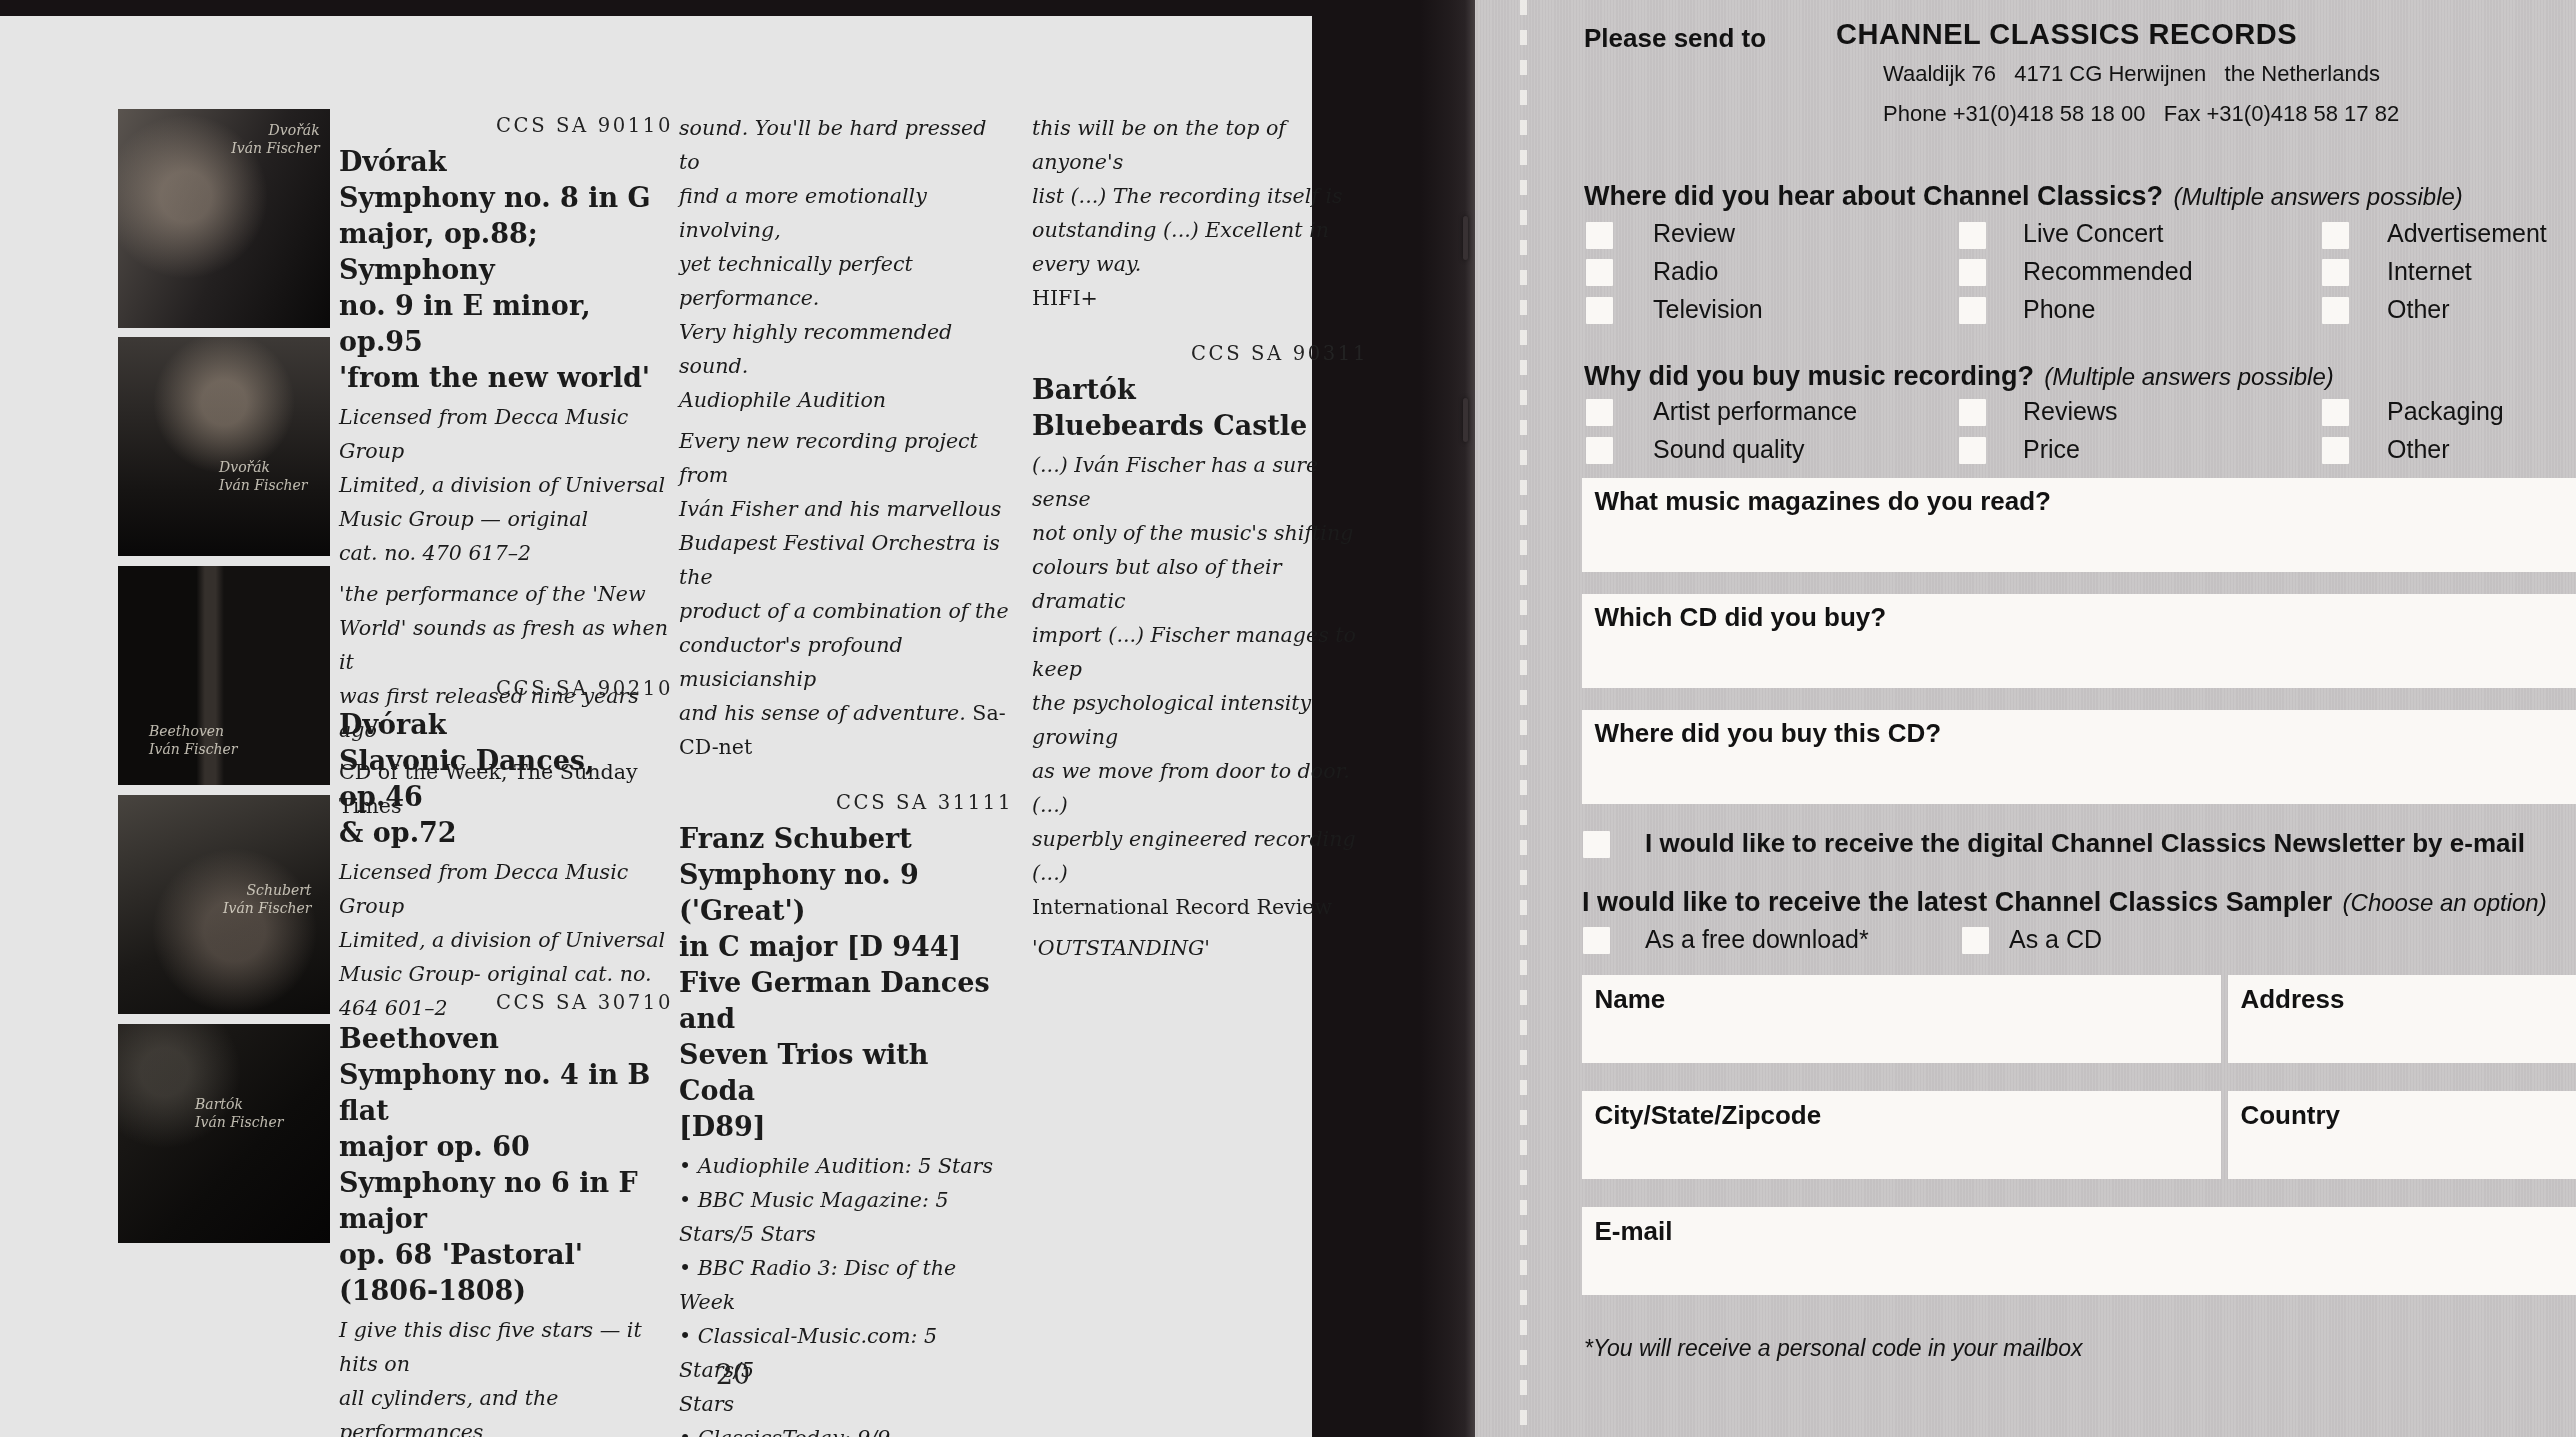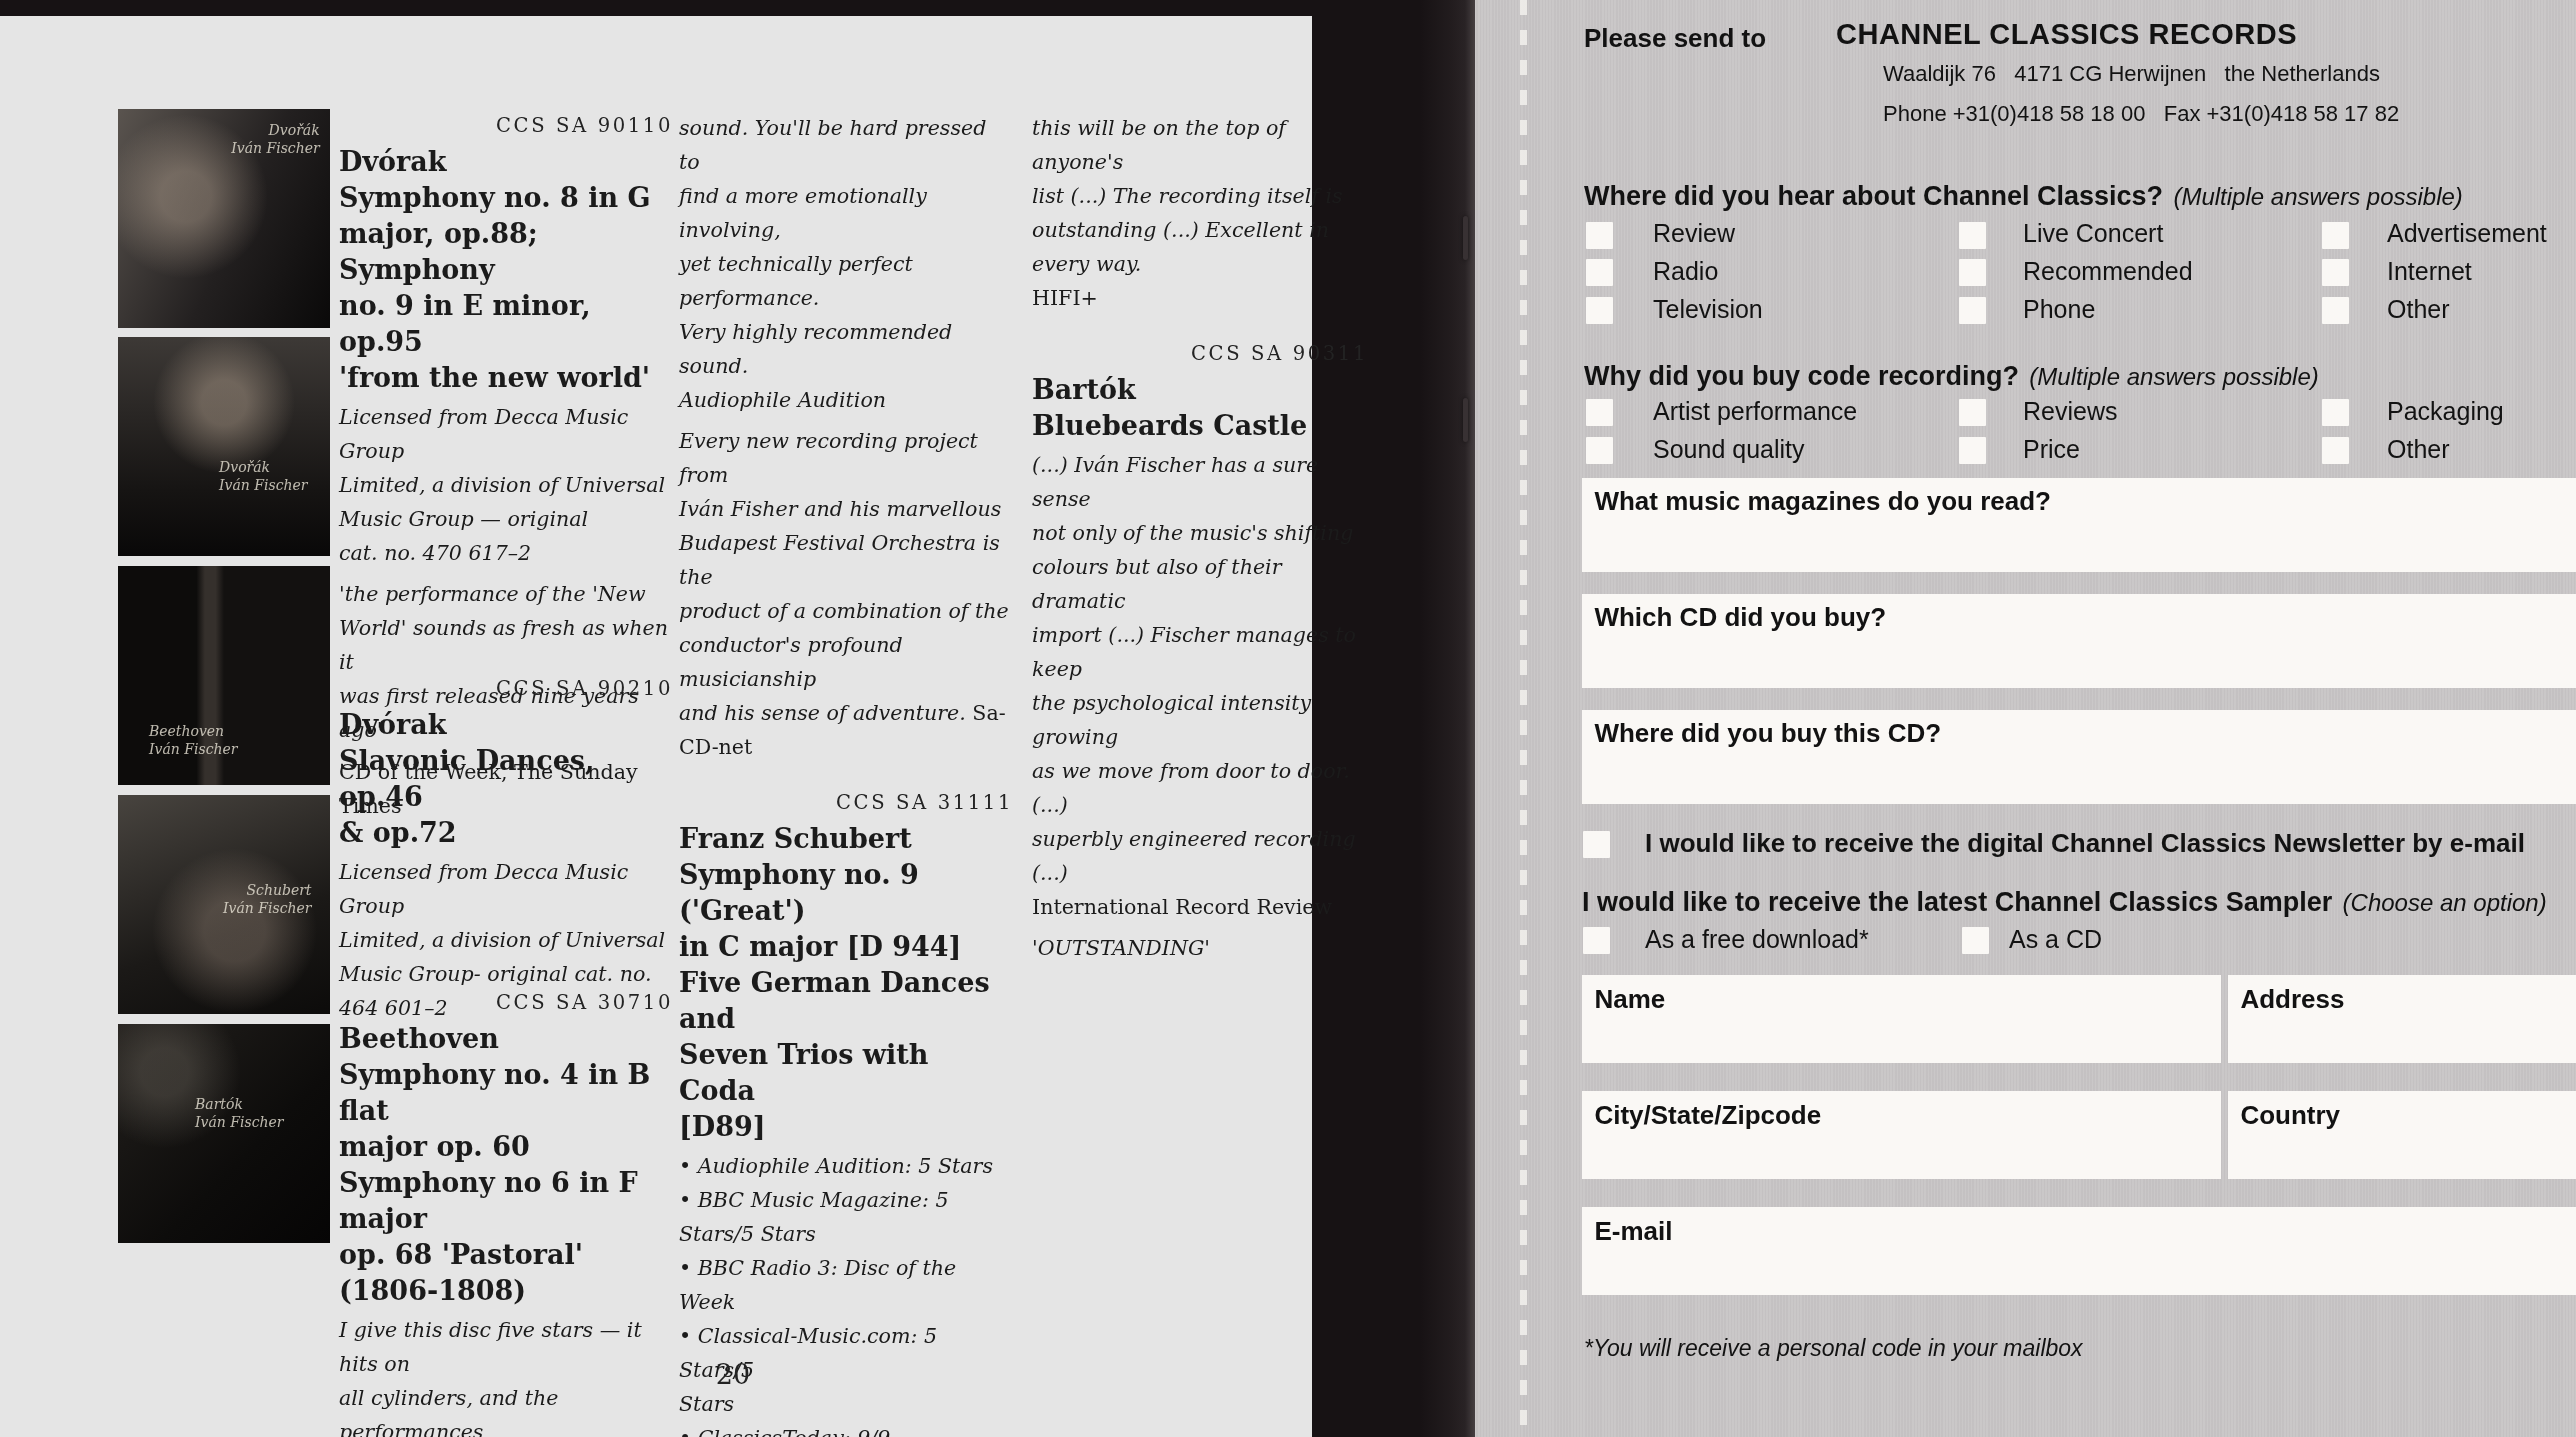--- a/index.html
+++ b/index.html
@@ -203,21 +203,21 @@
   <div class="cb" style="left:484px;top:297px"></div>
   <div class="opt" style="left:548px;top:295px">Phone</div>
 
   <div class="cb" style="left:847px;top:222px"></div>
   <div class="opt" style="left:912px;top:219px">Advertisement</div>
   <div class="cb" style="left:847px;top:259px"></div>
   <div class="opt" style="left:912px;top:257px">Internet</div>
   <div class="cb" style="left:847px;top:297px"></div>
   <div class="opt" style="left:912px;top:295px">Other</div>
 
-  <div class="abs sec-head" style="left:109px;top:361px"><span>Why did you buy code recording?</span><span class="hint">(Multiple answers possible)</span></div>
+  <div class="abs sec-head" style="left:109px;top:361px"><span>Why did you buy music recording?</span><span class="hint">(Multiple answers possible)</span></div>
 
   <div class="cb" style="left:111px;top:399px"></div>
   <div class="opt" style="left:178px;top:397px">Artist performance</div>
   <div class="cb" style="left:111px;top:437px"></div>
   <div class="opt" style="left:178px;top:435px">Sound quality</div>
 
   <div class="cb" style="left:484px;top:399px"></div>
   <div class="opt" style="left:548px;top:397px">Reviews</div>
   <div class="cb" style="left:484px;top:437px"></div>
   <div class="opt" style="left:548px;top:435px">Price</div>

